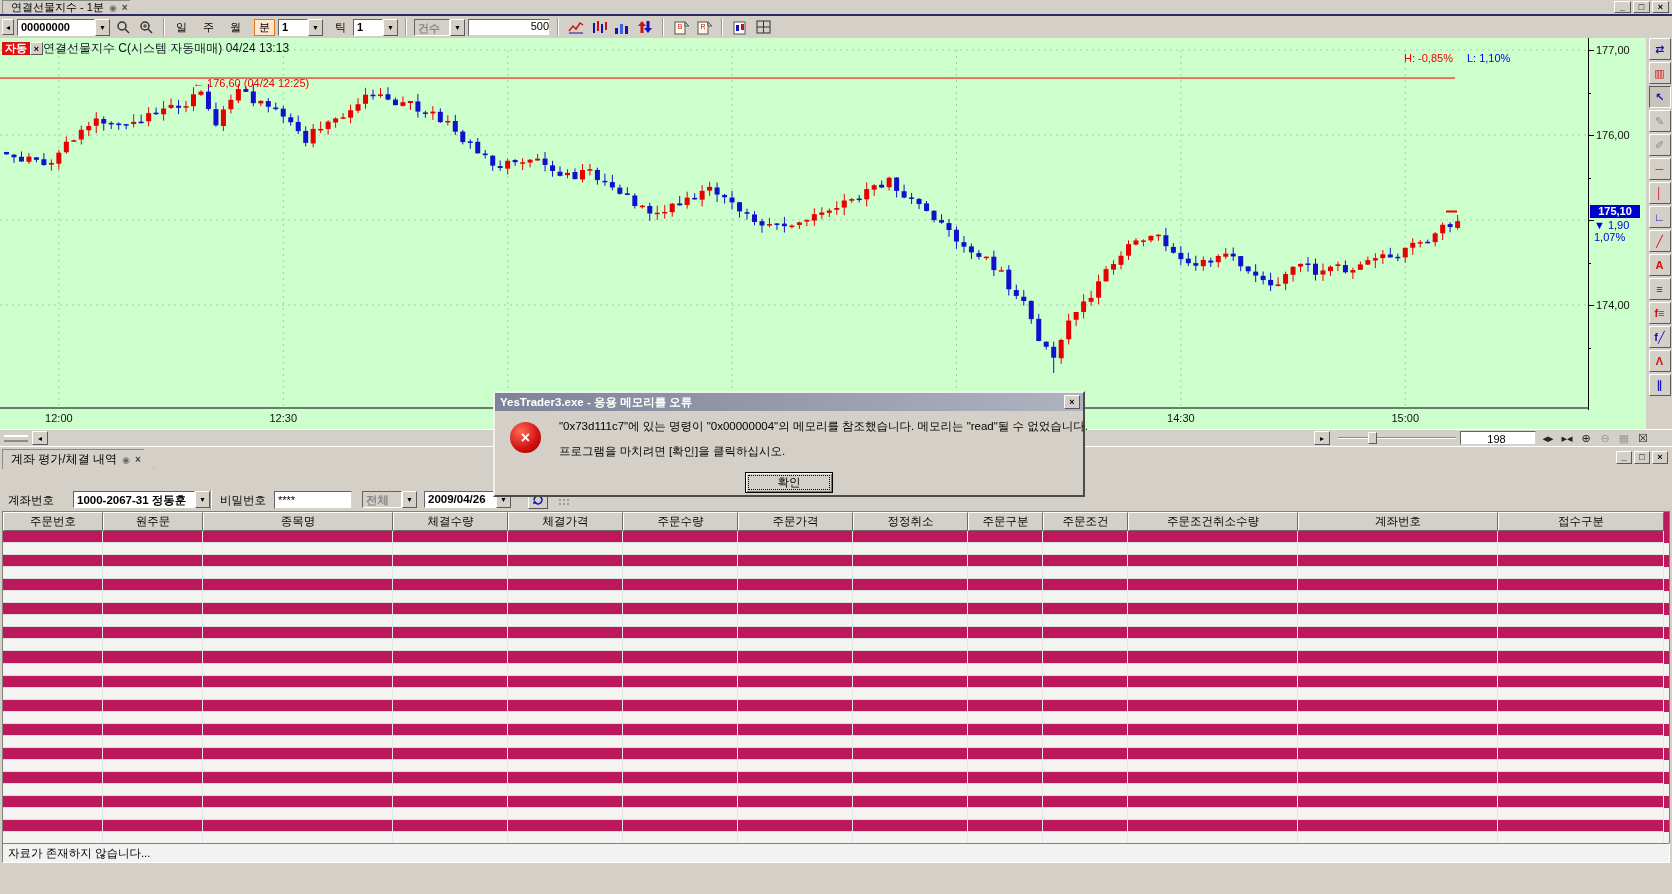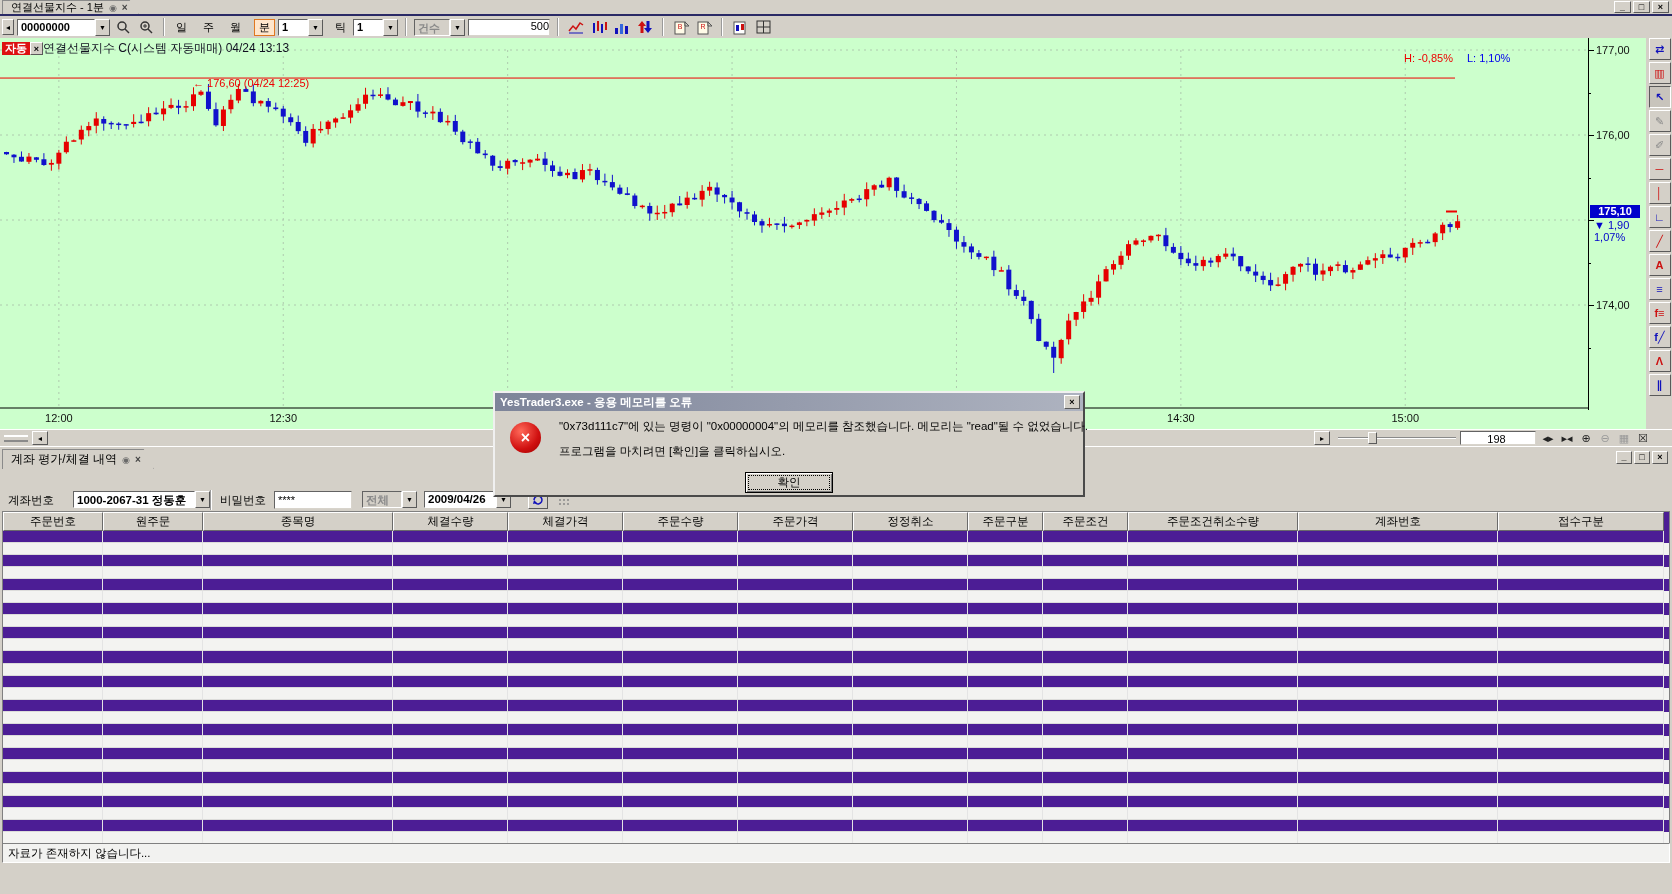--- a/index.html
+++ b/index.html
@@ -76,21 +76,21 @@
 .panel-controls .wbtn { width:16px; height:13px; font-size:9px; line-height:9px; font-weight:bold; }
 .ptabs { position:absolute; left:2px; top:22px; height:20px; display:flex; align-items:flex-end; }
 .ptab { height:18px; padding:1px 8px 0 8px; margin-right:1px; font-size:11.5px; background:#d4d0c8; border:1px solid; border-color:#ffffff #5a5a5a #8a8a8a #ffffff; border-radius:3px 3px 0 0; display:flex; align-items:center; }
 .ptab.selected { height:20px; font-weight:normal; background:#d8d4cc; border-bottom:1px solid #d8d4cc; z-index:3; }
 .filterrow { position:absolute; left:0; top:42px; width:1672px; height:24px; }
 .flabel { position:absolute; top:4px; font-size:11.5px; }
 .fctl { position:absolute; top:2px; }
 .vsep { position:absolute; top:1px; width:2px; height:20px; border-left:1px solid #9a9a9a; border-right:1px solid #ffffff; }
 .disabled-text { color:#8a8a8a; }
 
-.grid { position:absolute; left:2px; top:64px; width:1668px; height:332px; background:#4c1d95; border:1px solid #808080; border-bottom:none; overflow:hidden; }
+.grid { position:absolute; left:2px; top:64px; width:1668px; height:332px; background:#be185d; border:1px solid #808080; border-bottom:none; overflow:hidden; }
 .ghead { display:flex; height:19px; }
 .th { background:#d4d0c8; border:1px solid; border-color:#ffffff #6a6a6a #6a6a6a #ffffff; font-size:11.5px; display:flex; align-items:center; justify-content:center; overflow:hidden; white-space:nowrap; flex-shrink:0; }
 .gbody { position:absolute; left:0; top:19px; right:0; bottom:0; }
 .tr { display:flex; height:12.05px; }
 .tr:nth-child(even) { background:#f3f3f1; }
 .td { border-right:1px solid #e4e4e4; border-bottom:1px solid #dcdcda; flex-shrink:0; }
 .statusbar { position:absolute; left:2px; top:396px; width:1668px; height:20px; background:#f2f2f0; border:1px solid; border-color:#808080 #ffffff #ffffff #808080; font-size:11.5px; display:flex; align-items:center; padding-left:5px; }
 
 
 .dialog { position:absolute; left:493px; top:391px; width:592px; height:106px; background:#d4d0c8; border:2px solid; border-color:#f0f0f0 #4a4a4a #4a4a4a #f0f0f0; z-index:50; }

